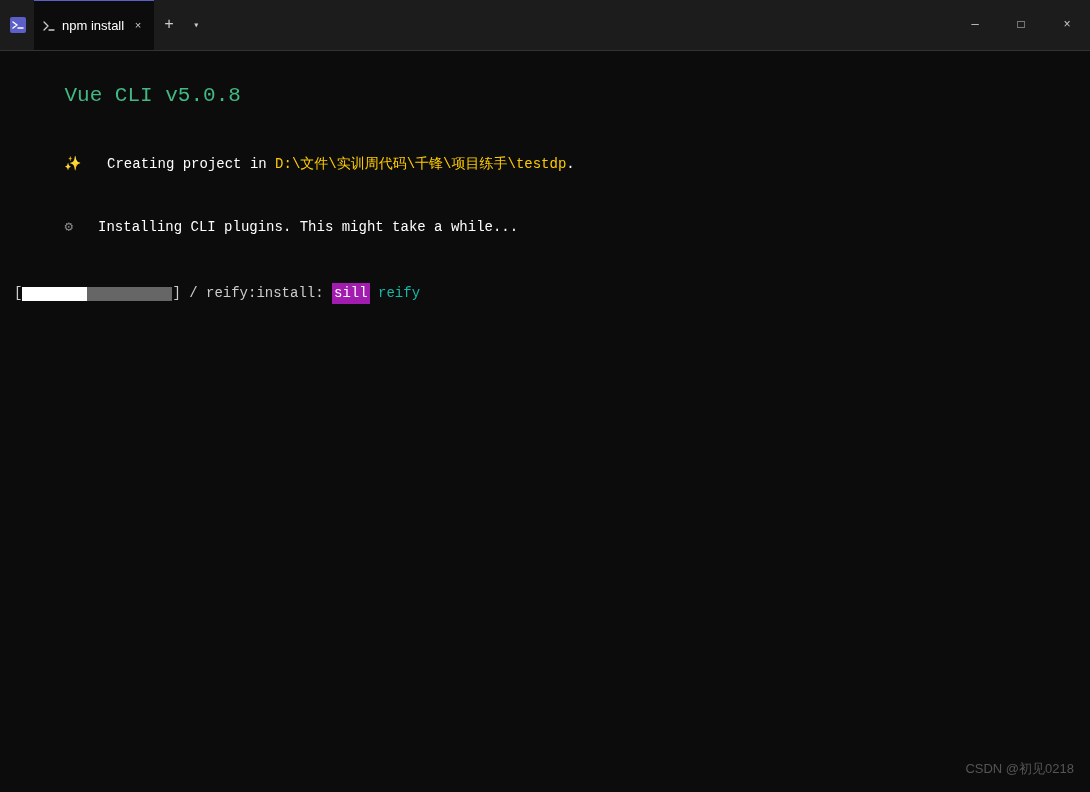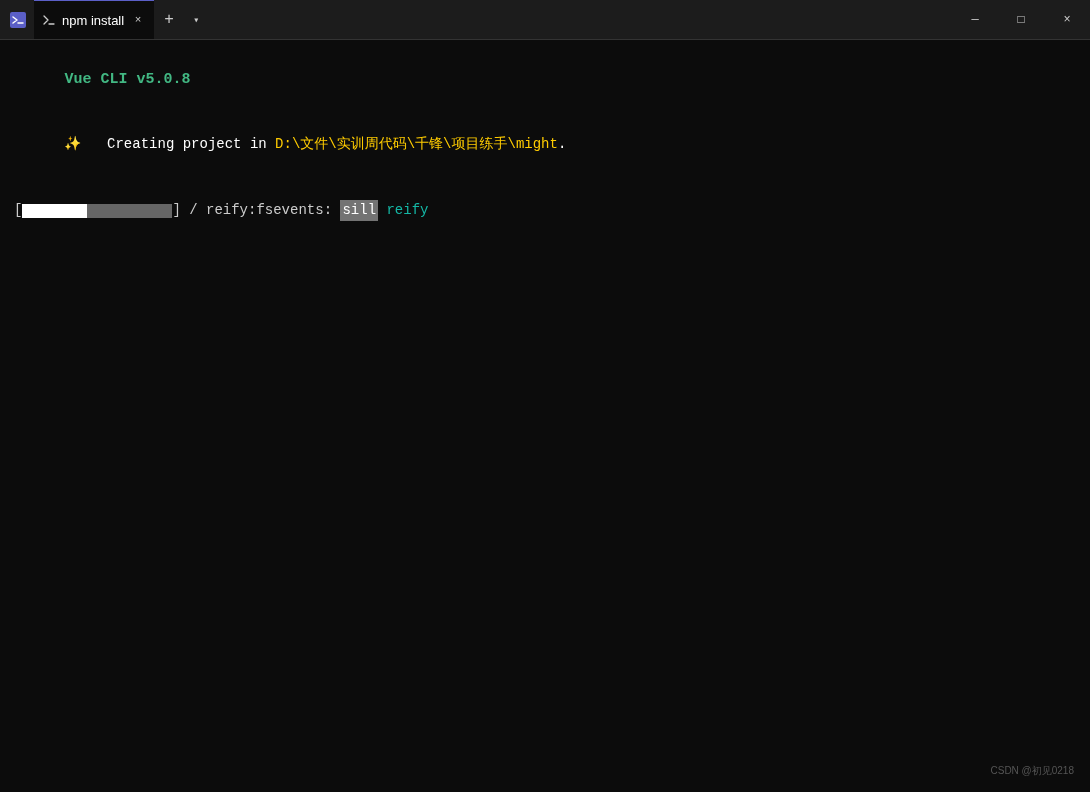--- a/index.html
+++ b/index.html
@@ -19,21 +19,21 @@
     .window {
       width: 1090px;
       height: 792px;
       background: #0c0c0c;
       display: flex;
       flex-direction: column;
     }
 
     
     .title-bar {
-      height: 40px;
+      height: 51px;
       background: #1c1c1c;
       display: flex;
       align-items: center;
       flex-shrink: 0;
       border-bottom: 1px solid #333;
     }
 
     .tab-area {
       display: flex;
       align-items: stretch;
@@ -130,22 +130,22 @@
 
     .line {
       font-size: 14px;
       line-height: 1.5;
       white-space: pre;
       font-family: 'Consolas', 'Courier New', monospace;
     }
 
     .vue-cli-title {
       color: #42b883;
-      font-weight: bold;
-      font-size: 15px;
+      font-weight: normal;
+      font-size: 21px;
     }
 
     .yellow {
       color: #ffcc00;
     }
 
     .white {
       color: #ffffff;
       margin-top: 41px;
     }
@@ -175,35 +175,35 @@
 
     .progress-empty {
       display: inline-block;
       width: 85px;
       height: 14px;
       background: #666666;
       vertical-align: middle;
     }
 
     .sill-highlight {
-      background: #737373;
+      background: #a21caf;
       color: #ffffff;
       padding: 0 2px;
     }
 
     .reify-color {
       color: #14b8a6;
     }
 
     .watermark {
       position: absolute;
       bottom: 14px;
       right: 16px;
       color: #555555;
-      font-size: 10px;
+      font-size: 13px;
       font-family: 'Segoe UI', sans-serif;
     }
 
     .sparkle-icon {
       display: inline;
       color: #ffd700;
     }
 
     .gear-icon {
       display: inline;
@@ -240,29 +240,32 @@
     </div>
   </div>
 
   <div class="terminal-content">
 
     <div class="line">
       <span class="vue-cli-title">Vue CLI v5.0.8</span>
     </div>
 
     <div class="line">
-      <span class="sparkle-icon">✨ </span><span class="white">  Creating project in </span><span class="yellow">D:\文件\实训周代码\千锋\项目练手\might</span><span class="white">.</span>
-    </div>
-
+      <span class="sparkle-icon">✨ </span><span class="white">  Creating project in </span><span class="yellow">D:\文件\实训周代码\千锋\项目练手\testdp</span><span class="white">.</span>
+    </div>
+
+    <div class="line">
+      <span class="gear-icon">⚙ </span><span class="white">  Installing CLI plugins. This might take a while</span><span class="white">...</span>
+    </div>
 
     <div class="progress-line">
       <span class="bracket">[</span>
       <span class="progress-filled"></span>
       <span class="progress-empty"></span>
-      <span class="bracket">] / reify:fsevents: </span>
+      <span class="bracket">] / reify:install: </span>
       <span class="sill-highlight">sill</span>
       <span class="white"> </span>
       <span class="reify-color">reify</span>
     </div>
 
     <div class="watermark">CSDN @初见0218</div>
   </div>
 </div>
 
 </body></html>

